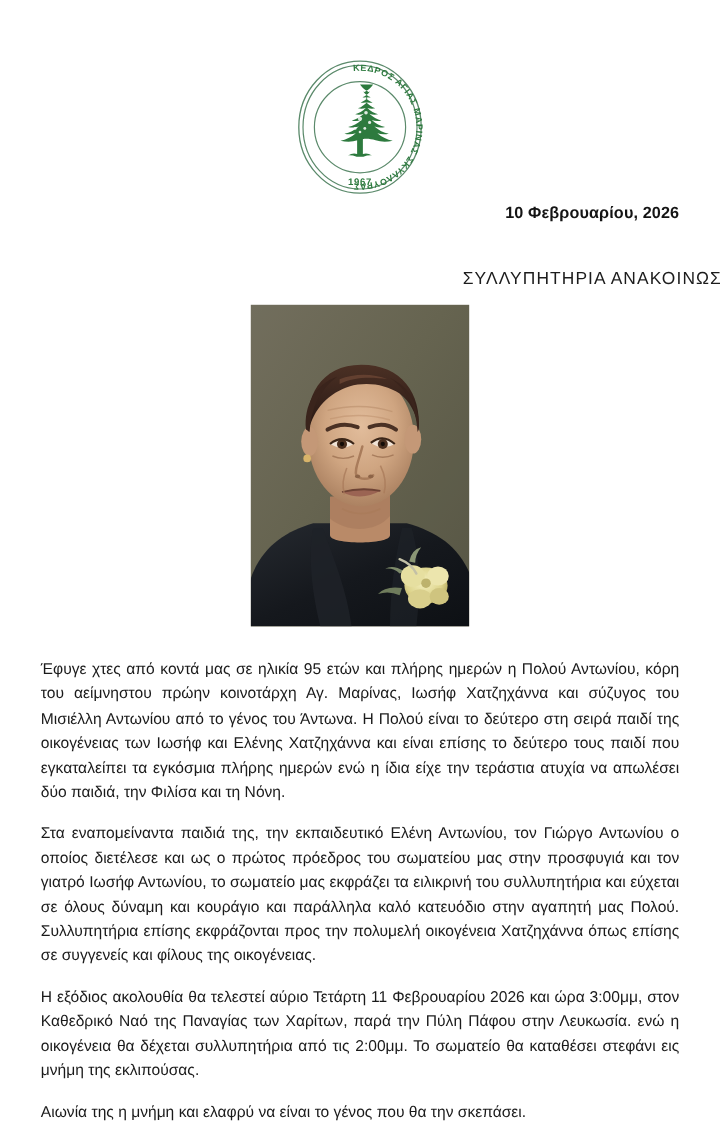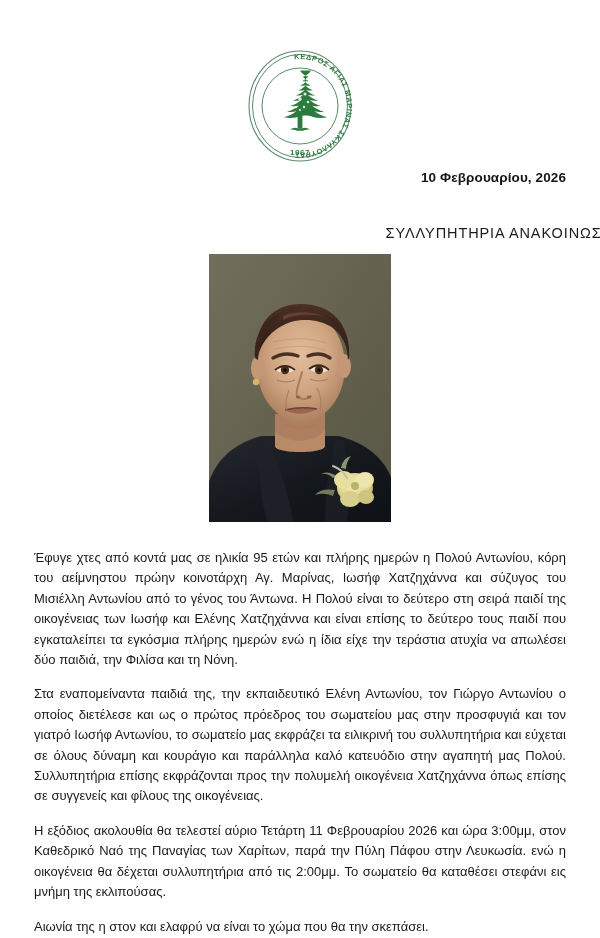--- a/index.html
+++ b/index.html
@@ -245,16 +245,16 @@
         <circle cx="146" cy="232" r="4" fill="#bdb26c"></circle>
         <path d="M124,212 q10,4 14,12" stroke="#c3c0a6" stroke-width="2" fill="none" stroke-linecap="round"></path>
       </g>
     </svg>
   </div>
 
   <div class="body-text">
     <p class="para">Έφυγε χτες από κοντά μας σε ηλικία 95 ετών και πλήρης ημερών η Πολού Αντωνίου, κόρη του αείμνηστου πρώην κοινοτάρχη Αγ. Μαρίνας, Ιωσήφ Χατζηχάννα και σύζυγος του Μισιέλλη Αντωνίου από το γένος του Άντωνα. Η Πολού είναι το δεύτερο στη σειρά παιδί της οικογένειας των Ιωσήφ και Ελένης Χατζηχάννα και είναι επίσης το δεύτερο τους παιδί που εγκαταλείπει τα εγκόσμια πλήρης ημερών ενώ η ίδια είχε την τεράστια ατυχία να απωλέσει δύο παιδιά, την Φιλίσα και τη Νόνη.</p>
     <p class="para">Στα εναπομείναντα παιδιά της, την εκπαιδευτικό Ελένη Αντωνίου, τον Γιώργο Αντωνίου ο οποίος διετέλεσε και ως ο πρώτος πρόεδρος του σωματείου μας στην προσφυγιά και τον γιατρό Ιωσήφ Αντωνίου, το σωματείο μας εκφράζει τα ειλικρινή του συλλυπητήρια και εύχεται σε όλους δύναμη και κουράγιο και παράλληλα καλό κατευόδιο στην αγαπητή μας Πολού. Συλλυπητήρια επίσης εκφράζονται προς την πολυμελή οικογένεια Χατζηχάννα όπως επίσης σε συγγενείς και φίλους της οικογένειας.</p>
     <p class="para">Η εξόδιος ακολουθία θα τελεστεί αύριο Τετάρτη 11 Φεβρουαρίου 2026 και ώρα 3:00μμ, στον Καθεδρικό Ναό της Παναγίας των Χαρίτων, παρά την Πύλη Πάφου στην Λευκωσία. ενώ η οικογένεια θα δέχεται συλλυπητήρια από τις 2:00μμ. Το σωματείο θα καταθέσει στεφάνι εις μνήμη της εκλιπούσας.</p>
-    <p class="para para-last">Αιωνία της η στον και ελαφρύ να είναι το χώμα που θα την σκεπάσει.</p>
+    <p class="para para-last">Αιωνία της η μνήμη και ελαφρύ να είναι το γένος που θα την σκεπάσει.</p>
   </div>
 
 </div>
 
 </body></html>

